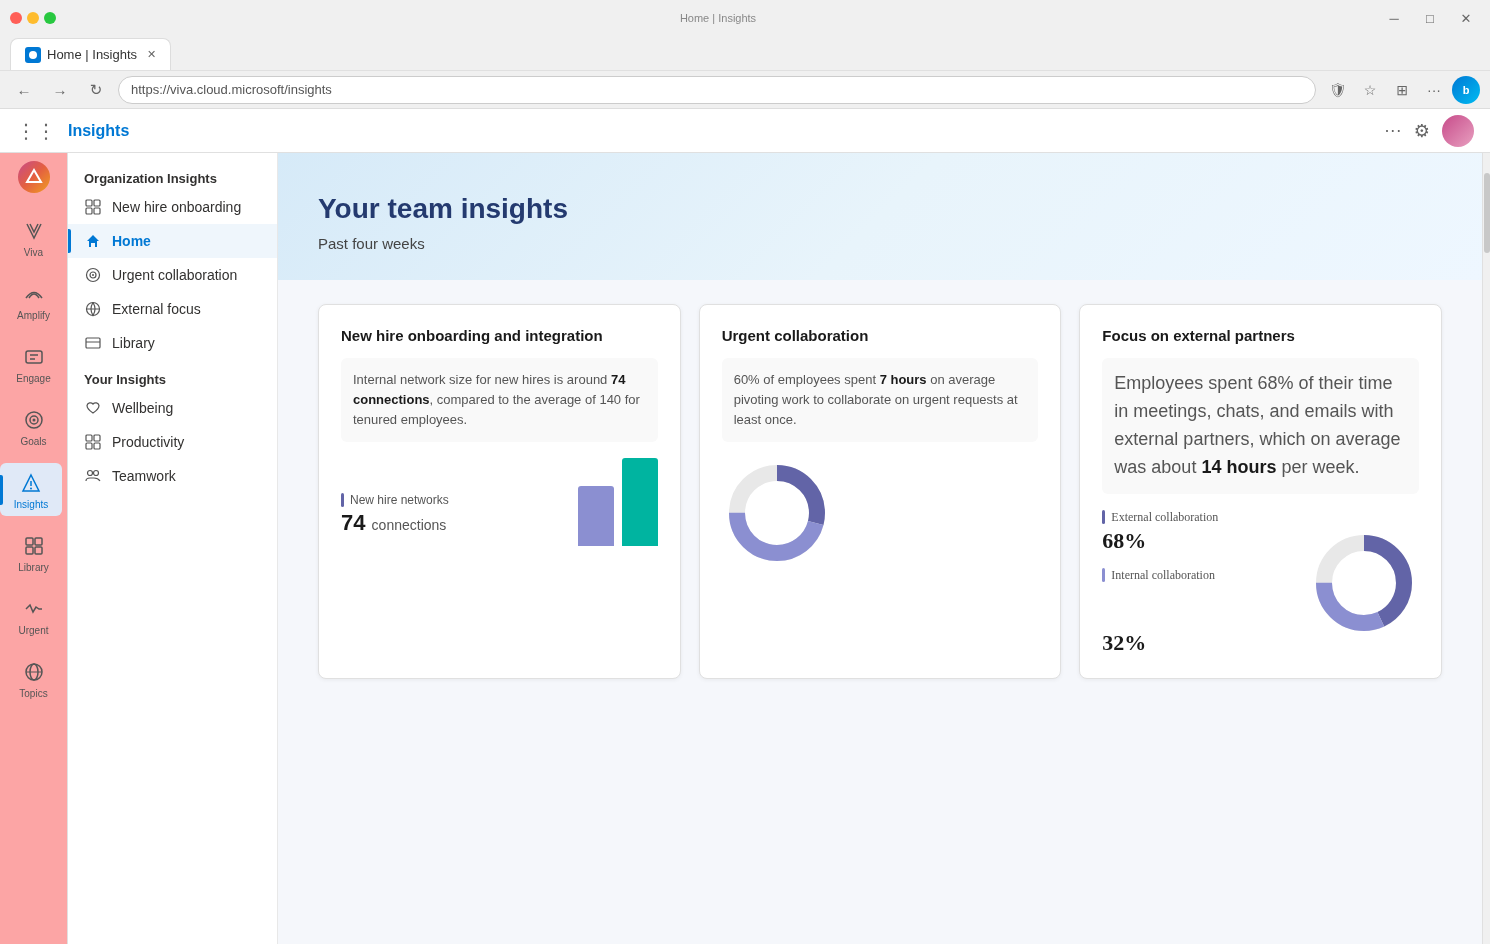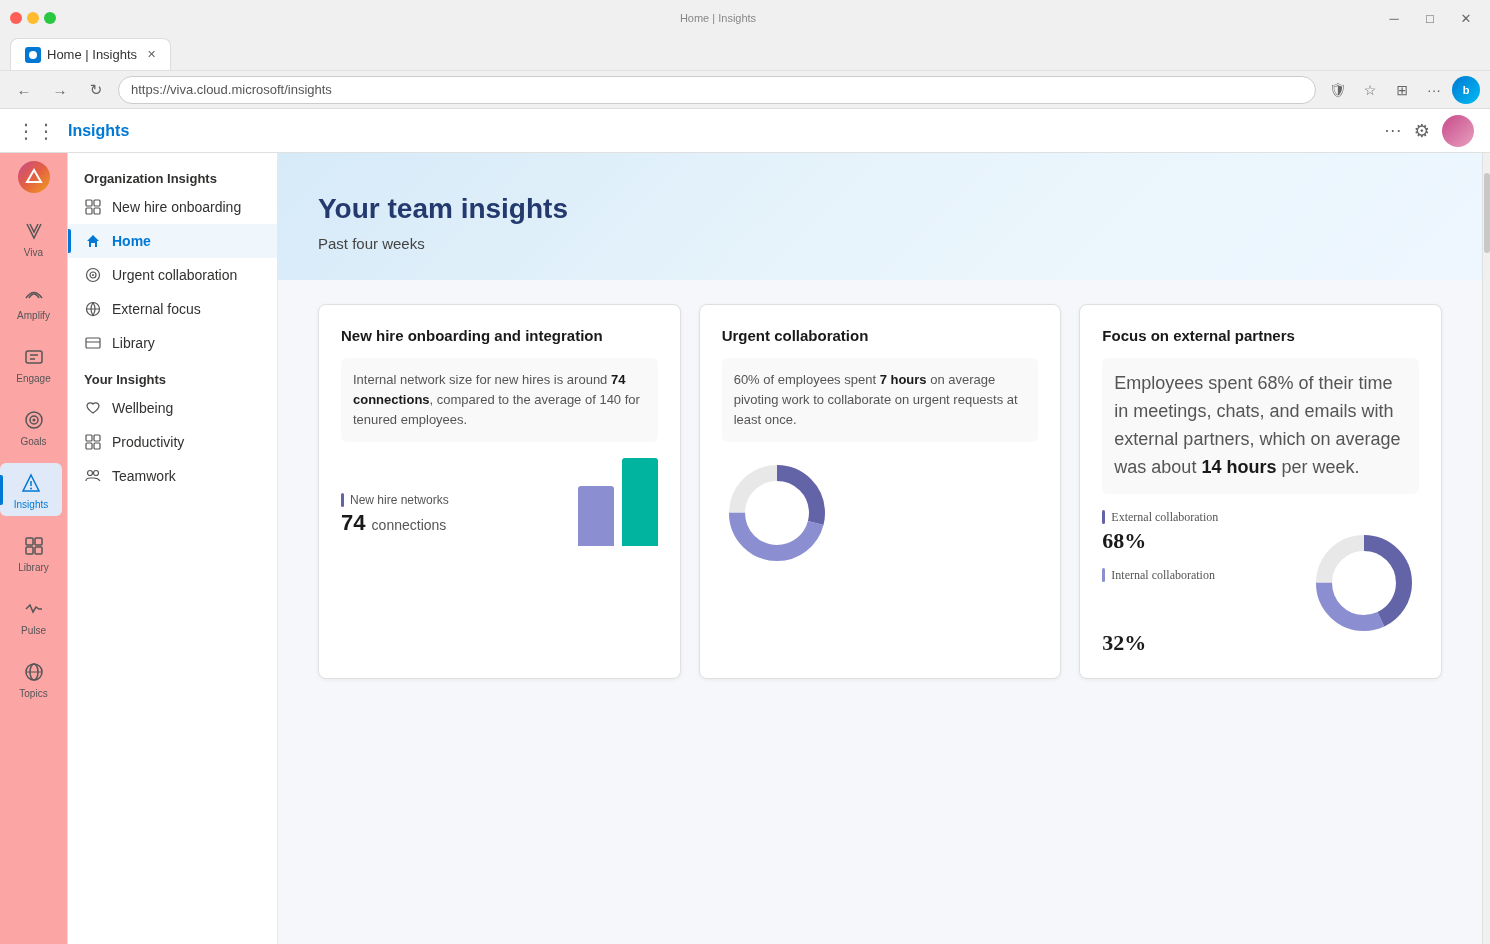--- a/index.html
+++ b/index.html
@@ -171,21 +171,21 @@
         </div>
         <span class="office-item-label">Library</span>
       </div>
 
       <div class="office-item">
         <div class="office-item-icon">
           <svg width="22" height="22" viewBox="0 0 22 22">
               <path d="M3 11 L7 7 L10 14 L13 9 L16 11 L19 11" fill="none" stroke="#555" stroke-width="1.5"></path>
             </svg>
         </div>
-        <span class="office-item-label">Pulse</span>
+        <span class="office-item-label">Urgent</span>
       </div>
 
       <div class="office-item">
         <div class="office-item-icon">
           <svg width="22" height="22" viewBox="0 0 22 22">
               <circle cx="11" cy="11" r="8" fill="none" stroke="#555" stroke-width="1.5"></circle>
               <ellipse cx="11" cy="11" rx="4" ry="8" fill="none" stroke="#555" stroke-width="1.5"></ellipse>
               <line x1="3" y1="11" x2="19" y2="11" stroke="#555" stroke-width="1"></line>
             </svg>
         </div>

